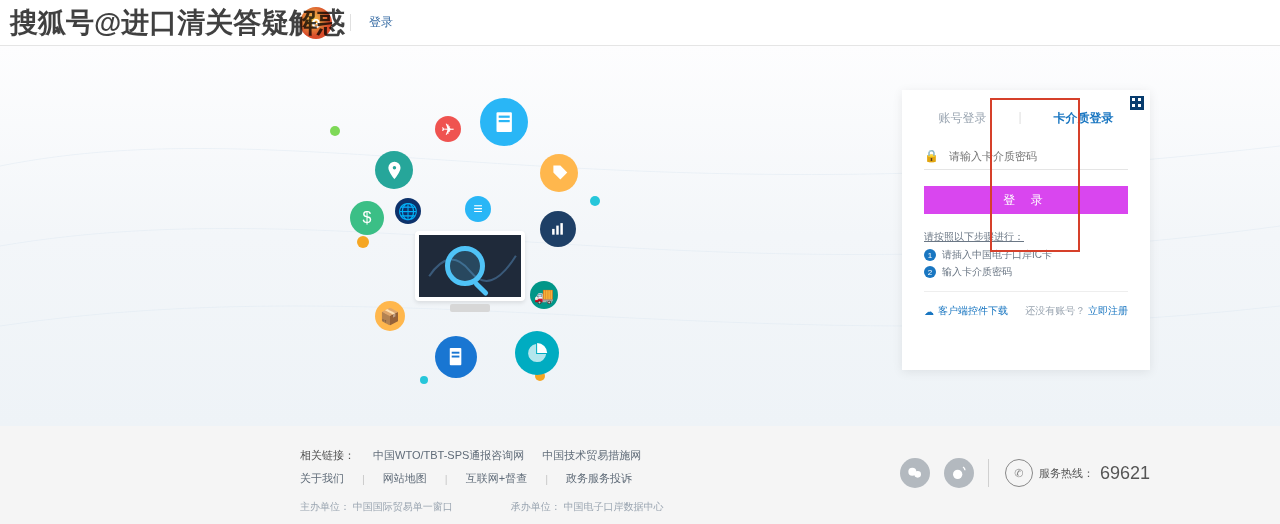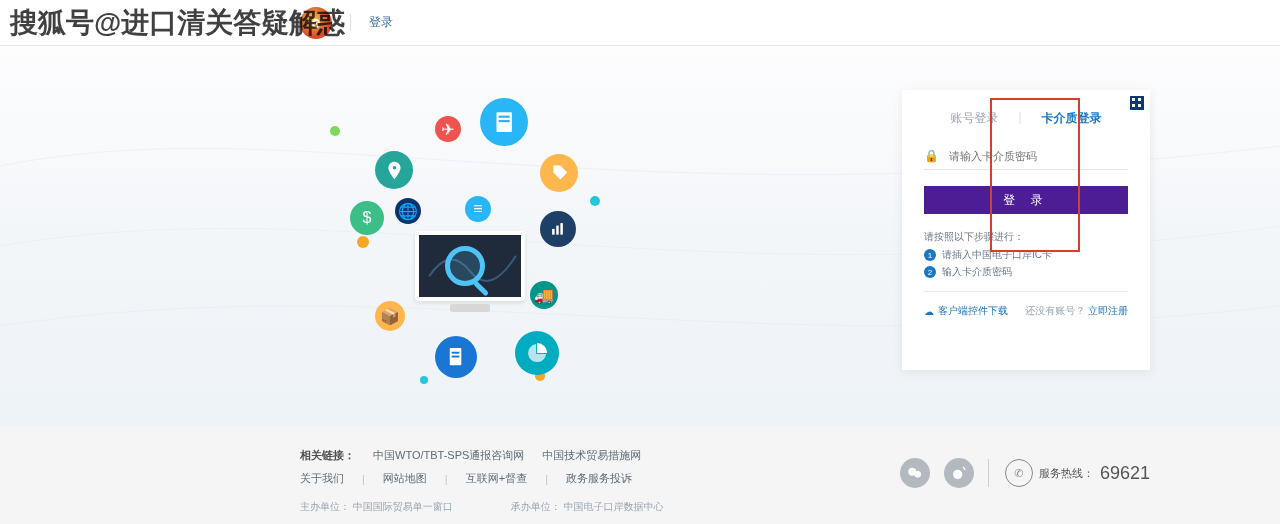--- a/index.html
+++ b/index.html
@@ -150,21 +150,21 @@
       height: 280px;
       background: #fff;
       box-shadow: 0 2px 10px rgba(0,0,0,0.08);
       padding: 16px 22px 10px;
     }
     .qr-corner {
       position:absolute; right:6px; top:6px;
       width:28px; height:28px;
     }
     .tabs {
-      display:flex; justify-content:center; gap:20px;
+      display:flex; justify-content:center; gap:32px;
       font-size:12px; margin-top:4px; margin-bottom:14px;
     }
     .tab { color:#9aa5b1; cursor:pointer; padding-bottom:2px; }
     .tab.active { color:#1976c1; font-weight:600; }
     .tab-divider { color:#dedede; }
 
     .highlight-box {
       position:absolute;
       left: 88px; top: 8px;
       width: 90px; height: 154px;
@@ -178,31 +178,31 @@
       padding:6px 0; margin-bottom:16px;
     }
     .input-row input {
       border:none; outline:none;
       font-size:11px; flex:1; color:#666;
     }
     .lock-icon { color:#b0c4d8; margin-right:10px; font-size:12px; }
 
     .login-btn {
       width:100%; height:28px;
-      background:#4c1d95;
+      background:#d946ef;
       color:#fff; border:none;
       font-size:12px; letter-spacing:6px;
       cursor:pointer;
     }
 
     .steps {
       margin-top:16px; font-size:10px; color:#6b7785;
       padding-bottom:12px; border-bottom:1px solid #eee;
     }
-    .steps-title { margin-bottom:4px; }
+    .steps-title { margin-bottom:4px;text-decoration:underline; }
     .step { display:flex; align-items:center; gap:6px; margin-top:3px; }
     .step-num {
       width:12px; height:12px; border-radius:50%;
       background:#1976c1; color:#fff;
       font-size:8px; display:flex; align-items:center; justify-content:center;
     }
 
     .card-footer {
       display:flex; justify-content:space-between; align-items:center;
       font-size:10px; margin-top:12px;
@@ -213,21 +213,21 @@
 
     
     .footer {
       background:#f5f5f5;
       padding: 18px 0 0 300px;
       font-size:11px;
       color:#6b6b6b;
       position:relative;
     }
     .footer-row { display:flex; align-items:center; gap:18px; padding:4px 0; }
-    .footer-label { color:#505050; font-weight:700; }
+    .footer-label { color:#505050; font-weight:400; }
     .footer-link { color:#5f6b78; text-decoration:none; cursor:pointer; }
     .footer-divider { color:#c8c8c8; }
     .footer-copy { color:#9aa5b1; font-size:10px; margin-top:6px; }
 
     .footer-right {
       position:absolute;
       right: 130px; top: 32px;
       display:flex; align-items:center; gap:14px;
     }
     .social-icon {

